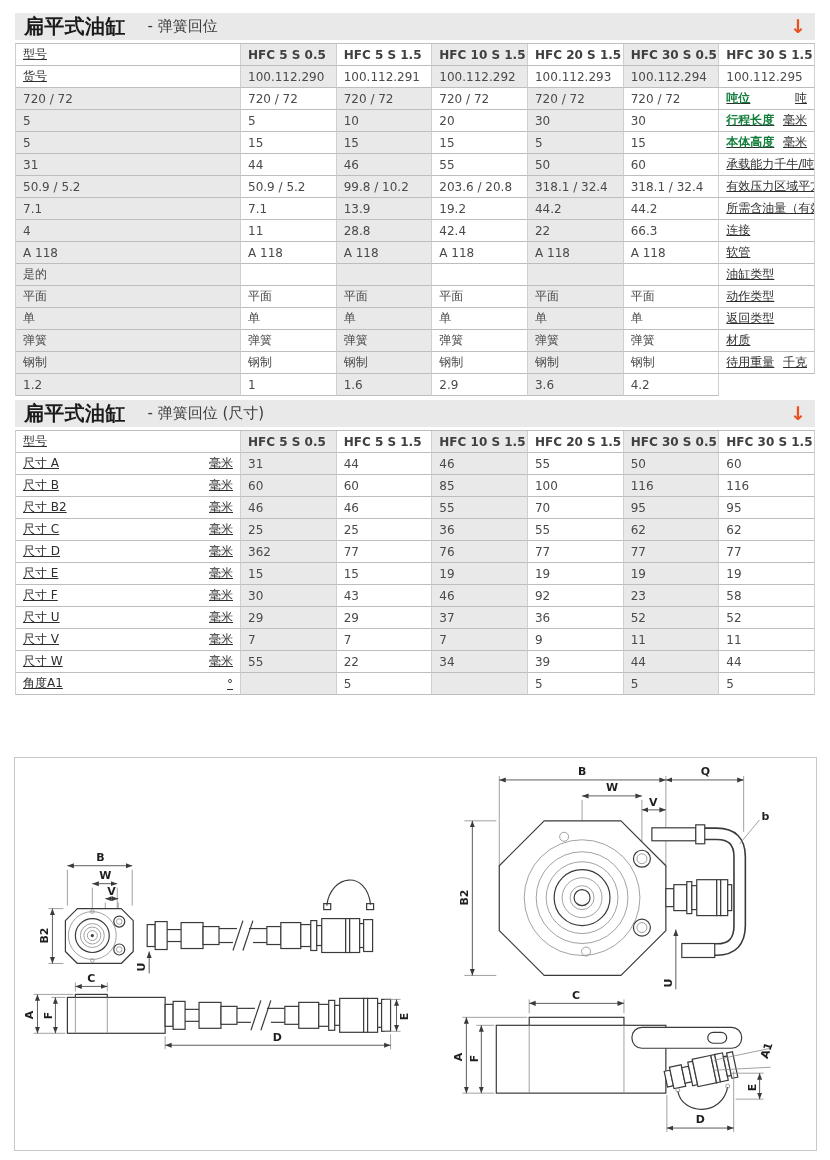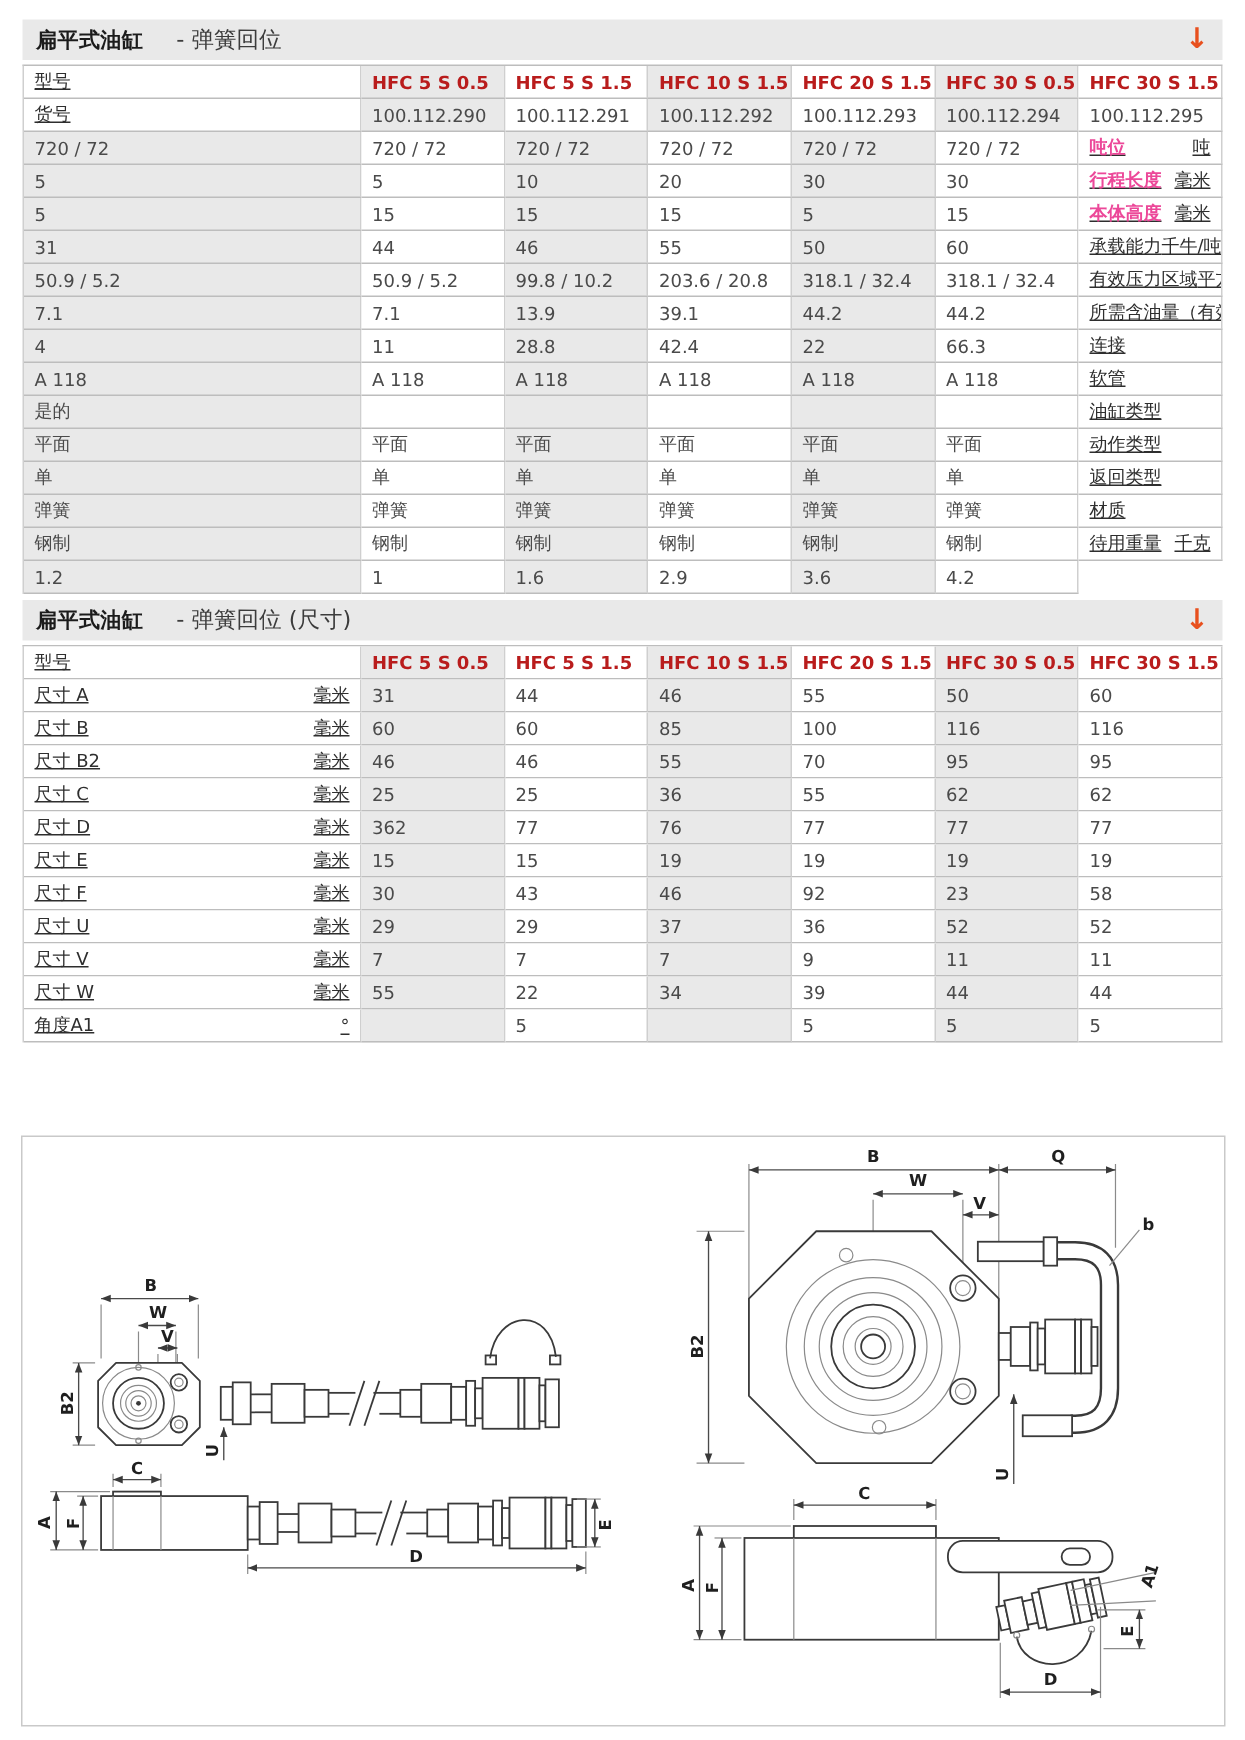--- a/index.html
+++ b/index.html
@@ -2,30 +2,30 @@
 <html><head>
 <meta charset="utf-8">
 <style>
   html,body{margin:0;padding:0;background:#ffffff;}
   body{width:830px;height:1160px;position:relative;font-family:"DejaVu Sans","Liberation Sans",sans-serif;}
   .sheet{position:absolute;inset:0;background:#fff;}
   .tbl{position:absolute;left:15px;width:800px;}
   #t1{top:13px;}
   #t2{top:400px;}
   .titlebar{height:27px;background:#e9e9e9;display:flex;align-items:center;padding:0 9px;box-sizing:border-box;position:relative;margin-bottom:3px;}
-  .title-main{font-weight:bold;font-size:14px;color:#1b1b1b;letter-spacing:.3px;}
+  .title-main{font-weight:bold;font-size:20px;color:#1b1b1b;letter-spacing:.3px;}
   .title-sub{font-size:15px;color:#3c3c3c;margin-left:22px;}
   .dl-arrow{position:absolute;right:9px;top:2px;color:#e8501e;font-weight:bold;font-size:19px;line-height:23px;cursor:pointer;}
   .grid{display:grid;grid-template-columns:225px repeat(6,1fr);border-top:1px solid #bdbdbd;border-left:1px solid #cfcfcf;}
   .c{height:22px;box-sizing:border-box;border-bottom:1px solid #bdbdbd;border-right:1px solid #cfcfcf;display:flex;align-items:center;font-size:12px;overflow:hidden;white-space:nowrap;background:#fff;}
   .c.shade{background:#e9e9e9;}
   .label-cell{justify-content:space-between;padding:0 7px;color:#2e2e2e;text-decoration:underline;}
   .label-cell .unit{color:#2e2e2e;}
-  .label-cell .lbl.bold{font-weight:bold;color:#ec4899;}
-  .head{font-weight:bold;color:#b91c1c;padding-left:7px;}
+  .label-cell .lbl.bold{font-weight:bold;color:#15803d;}
+  .head{font-weight:bold;color:#404040;padding-left:7px;}
   .header-label{color:#2e2e2e;font-weight:normal;}
   .val{color:#4a4a4a;padding-left:7px;}
   .drawbox{position:absolute;left:14px;top:757px;width:801px;height:392px;border:1px solid #c9c9c9;box-sizing:content-box;background:#fff;}
   .dim{font-family:"DejaVu Sans","Liberation Sans",sans-serif;font-size:11px;font-weight:600;fill:#1f1f1f;}
   svg .ln{stroke:#3a3a3a;stroke-width:1.2;fill:none;}
   svg .part{stroke:#3a3a3a;stroke-width:1.2;fill:#ffffff;}
   svg .thin{stroke:#8a8a8a;stroke-width:.8;fill:none;}
   svg .dl{stroke:#4a4a4a;stroke-width:.9;fill:none;}
 </style>
 </head>
@@ -104,21 +104,21 @@
         <div class="c val">203.6 / 20.8</div>
         <div class="c val shade">318.1 / 32.4</div>
         <div class="c val">318.1 / 32.4</div>
         <div class="c label-cell">
           <span class="lbl">有效压力区域</span>
           <span class="unit">平方厘米</span>
         </div>
         <div class="c val shade">7.1</div>
         <div class="c val">7.1</div>
         <div class="c val shade">13.9</div>
-        <div class="c val">39.1</div>
+        <div class="c val">19.2</div>
         <div class="c val shade">44.2</div>
         <div class="c val">44.2</div>
         <div class="c label-cell">
           <span class="lbl">所需含油量（有效）</span>
           <span class="unit">立方厘米</span>
         </div>
         <div class="c val shade">4</div>
         <div class="c val">11</div>
         <div class="c val shade">28.8</div>
         <div class="c val">42.4</div>

